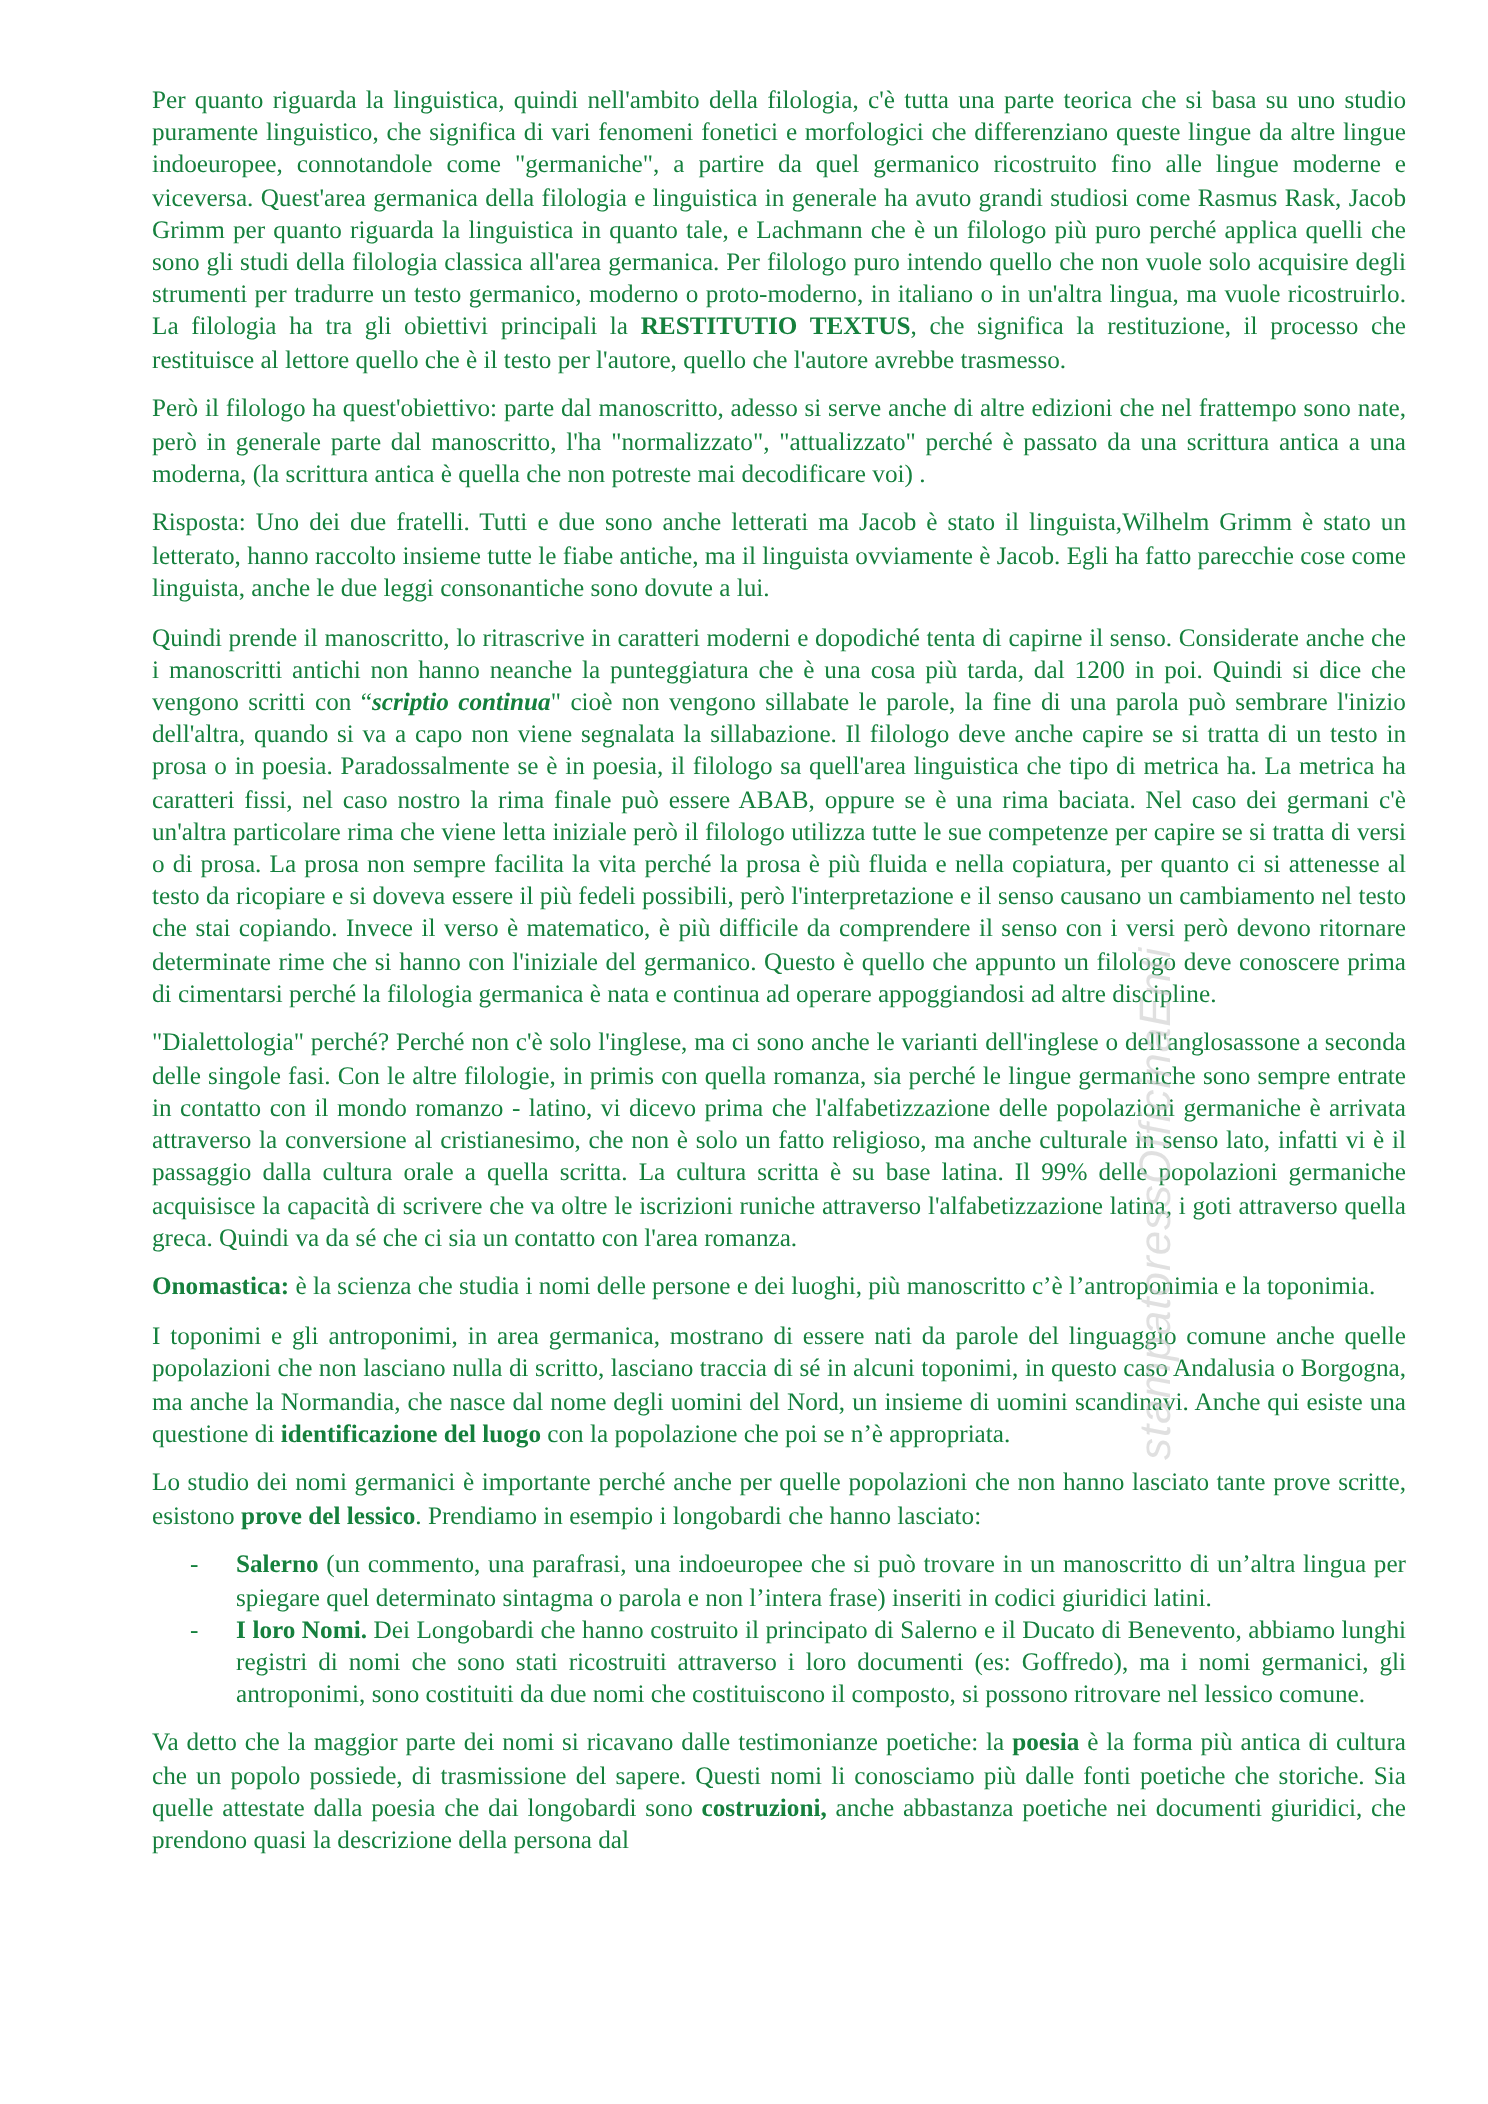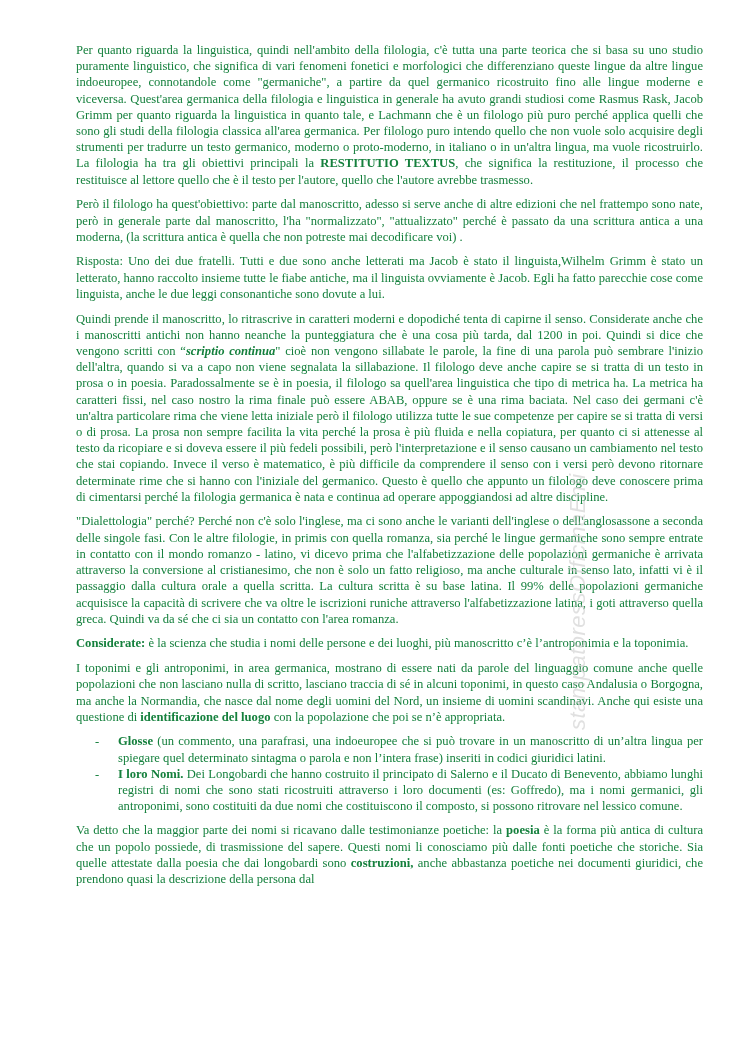--- a/index.html
+++ b/index.html
@@ -25,23 +25,24 @@
 </head>
 <body>
 
 <div class="page">
   <div id="paras">
       <p><span>Per quanto riguarda la linguistica, quindi nell'ambito della filologia, c'è tutta una parte teorica che si basa su uno studio puramente linguistico, che significa di vari fenomeni fonetici e morfologici che differenziano queste lingue da altre lingue indoeuropee, connotandole come "germaniche", a partire da quel germanico ricostruito fino alle lingue moderne e viceversa. Quest'area germanica della filologia e linguistica in generale ha avuto grandi studiosi come Rasmus Rask, Jacob Grimm per quanto riguarda la linguistica in quanto tale, e Lachmann che è un filologo più puro perché applica quelli che sono gli studi della filologia classica all'area germanica. Per filologo puro intendo quello che non vuole solo acquisire degli strumenti per tradurre un testo germanico, moderno o proto-moderno, in italiano o in un'altra lingua, ma vuole ricostruirlo. La filologia ha tra gli obiettivi principali la </span><b>RESTITUTIO TEXTUS</b><span>, che significa la restituzione, il processo che restituisce al lettore quello che è il testo per l'autore, quello che l'autore avrebbe trasmesso.</span></p>
       <p><span>Però il filologo ha quest'obiettivo: parte dal manoscritto, adesso si serve anche di altre edizioni che nel frattempo sono nate, però in generale parte dal manoscritto, l'ha "normalizzato", "attualizzato" perché è passato da una scrittura antica a una moderna, (la scrittura antica è quella che non potreste mai decodificare voi) .</span></p>
       <p><span>Risposta: Uno dei due fratelli. Tutti e due sono anche letterati ma Jacob è stato il linguista,Wilhelm Grimm è stato un letterato, hanno raccolto insieme tutte le fiabe antiche, ma il linguista ovviamente è Jacob. Egli ha fatto parecchie cose come linguista, anche le due leggi consonantiche sono dovute a lui.</span></p>
       <p><span>Quindi prende il manoscritto, lo ritrascrive in caratteri moderni e dopodiché tenta di capirne il senso. Considerate anche che i manoscritti antichi non hanno neanche la punteggiatura che è una cosa più tarda, dal 1200 in poi. Quindi si dice che vengono scritti con “</span><b style="font-style: italic;">scriptio continua</b><span>" cioè non vengono sillabate le parole, la fine di una parola può sembrare l'inizio dell'altra, quando si va a capo non viene segnalata la sillabazione. Il filologo deve anche capire se si tratta di un testo in prosa o in poesia. Paradossalmente se è in poesia, il filologo sa quell'area linguistica che tipo di metrica ha. La metrica ha caratteri fissi, nel caso nostro la rima finale può essere ABAB, oppure se è una rima baciata. Nel caso dei germani c'è un'altra particolare rima che viene letta iniziale però il filologo utilizza tutte le sue competenze  per capire se si tratta di versi o di prosa. La prosa non sempre facilita la vita perché la prosa è più fluida e nella copiatura, per quanto ci si attenesse al testo da ricopiare e si doveva essere il più fedeli possibili, però l'interpretazione e il senso causano un cambiamento nel testo che stai copiando. Invece il verso è matematico, è più difficile da comprendere il senso con i versi però devono ritornare determinate rime che si hanno con l'iniziale del germanico. Questo è quello che appunto un filologo deve conoscere prima di cimentarsi perché la filologia germanica è nata e continua ad operare appoggiandosi ad altre discipline.</span></p>
       <p><span>"Dialettologia" perché? Perché non c'è solo l'inglese, ma ci sono anche le varianti dell'inglese o dell'anglosassone a seconda delle singole fasi. Con le altre filologie, in primis con quella romanza, sia perché le lingue germaniche sono sempre entrate in contatto con il mondo romanzo - latino, vi dicevo prima che l'alfabetizzazione delle popolazioni germaniche è arrivata attraverso la conversione al cristianesimo, che non è solo un fatto religioso, ma anche culturale in senso lato, infatti vi è il passaggio dalla cultura orale a quella scritta. La cultura scritta è su base latina. Il 99% delle popolazioni germaniche acquisisce la capacità di scrivere che va oltre le iscrizioni runiche attraverso l'alfabetizzazione latina, i goti attraverso quella greca. Quindi va da sé che ci sia un contatto con l'area romanza.</span></p>
-      <p><b>Considerate:</b><span> è la scienza che studia i nomi delle persone e dei luoghi, più manoscritto c’è l’antroponimia e la toponimia.</span></p>
+      <p><b>Onomastica:</b><span> è la scienza che studia i nomi delle persone e dei luoghi, più manoscritto c’è l’antroponimia e la toponimia.</span></p>
       <p><span>I toponimi e gli antroponimi, in area germanica, mostrano di essere nati da parole del linguaggio comune anche quelle popolazioni che non lasciano nulla di scritto, lasciano traccia di sé in alcuni toponimi, in questo caso Andalusia o Borgogna, ma anche la Normandia, che nasce dal nome degli uomini del Nord, un insieme di uomini scandinavi. Anche qui esiste una questione di </span><b>identificazione del luogo</b><span> con la popolazione che poi se n’è appropriata.</span></p>
+      <p><span>Lo studio dei nomi germanici è importante perché anche per quelle popolazioni che non hanno lasciato tante prove scritte, esistono </span><b>prove del lessico</b><span>. Prendiamo in esempio i longobardi che hanno lasciato:</span></p>
     </div>
   <ul id="list">
-      <li><span class="dash">-</span><b>Glosse</b><span> (un commento, una parafrasi, una indoeuropee che si può trovare in un manoscritto di un’altra lingua per spiegare quel determinato sintagma o parola e non l’intera frase) inseriti in codici giuridici latini.</span></li>
+      <li><span class="dash">-</span><b>Salerno</b><span> (un commento, una parafrasi, una indoeuropee che si può trovare in un manoscritto di un’altra lingua per spiegare quel determinato sintagma o parola e non l’intera frase) inseriti in codici giuridici latini.</span></li>
       <li><span class="dash">-</span><b>I loro Nomi.</b><span> Dei Longobardi che hanno costruito il principato di Salerno e il Ducato di Benevento, abbiamo lunghi registri di nomi che sono stati ricostruiti attraverso i loro documenti (es: Goffredo), ma i nomi germanici, gli antroponimi, sono costituiti da due nomi che costituiscono il composto, si possono ritrovare nel lessico comune.</span></li>
     </ul>
   <p id="final"><span>Va detto che la maggior parte dei nomi si ricavano dalle testimonianze poetiche: la </span><b>poesia</b><span> è la forma più antica di cultura che un popolo possiede, di trasmissione del sapere. Questi nomi li conosciamo più dalle fonti poetiche che storiche. Sia quelle attestate dalla poesia che dai longobardi sono </span><b>costruzioni,</b><span> anche abbastanza poetiche nei documenti giuridici, che prendono quasi la descrizione della persona dal</span></p>
 </div>
 
 <div class="watermark">stampatoressOfficinaEnti</div>
 
 </body></html>

